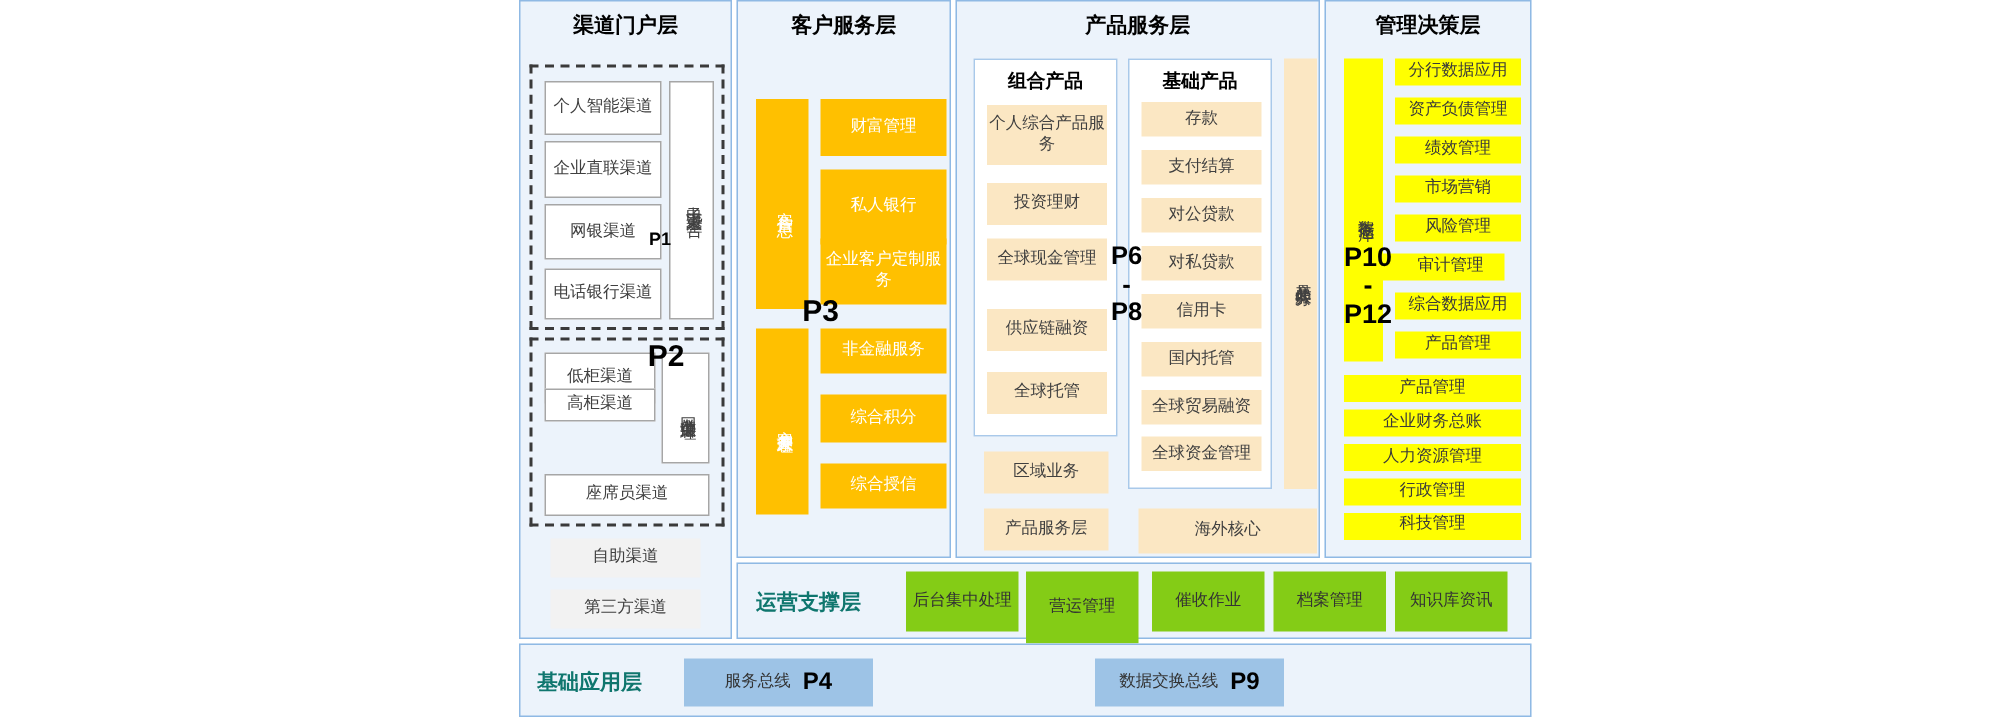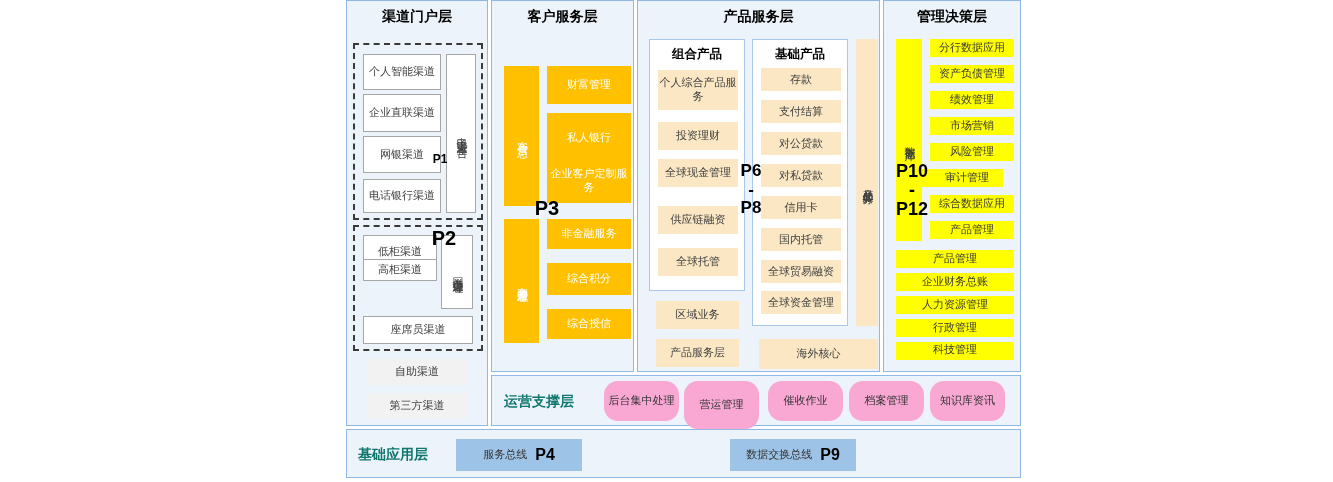--- a/index.html
+++ b/index.html
@@ -7,21 +7,21 @@
   .stage{position:relative;width:1333px;height:482px;background:#fff;overflow:hidden;}
   .panel{position:absolute;background:#ECF3FB;border:1px solid #8FB9E4;box-sizing:border-box;}
   .ptitle{position:absolute;top:7px;left:0;right:0;text-align:center;font-weight:bold;font-size:14px;color:#000;}
   .box{position:absolute;display:flex;align-items:center;justify-content:center;text-align:center;
        font-size:11px;color:#404040;box-sizing:border-box;line-height:1.25;}
   .white{background:#fff;border:1px solid #A6A6A6;}
   .gray{background:#F2F2F2;}
   .orange{background:#FFC000;color:#fff;}
   .cream{background:#FBE7C3;}
   .yellow{background:#FFFF00;color:#3a3a3a;}
-  .green{background:#f9a8d4;color:#333;border-radius:14px;}
+  .green{background:#84cc16;color:#333;}
   .blue{background:#9DC3E6;color:#333;}
   .vert{writing-mode:vertical-rl;letter-spacing:2px;}
   .dashed{position:absolute;border:2px dashed #3a3a3a;box-sizing:border-box;}
   .subpanel{position:absolute;background:#fff;border:1px solid #A9C9EA;box-sizing:border-box;}
   .subtitle{position:absolute;top:6px;left:0;right:0;text-align:center;font-weight:bold;font-size:12.5px;color:#000;}
   .plabel{position:absolute;font-weight:bold;color:#000;z-index:6;text-align:center;line-height:1.0;}
   .rowlabel{position:absolute;font-weight:bold;font-size:14px;color:#0f766e;}
   .pnum{font-weight:bold;color:#000;font-size:16px;margin-left:8px;}
 </style>
 </head>

